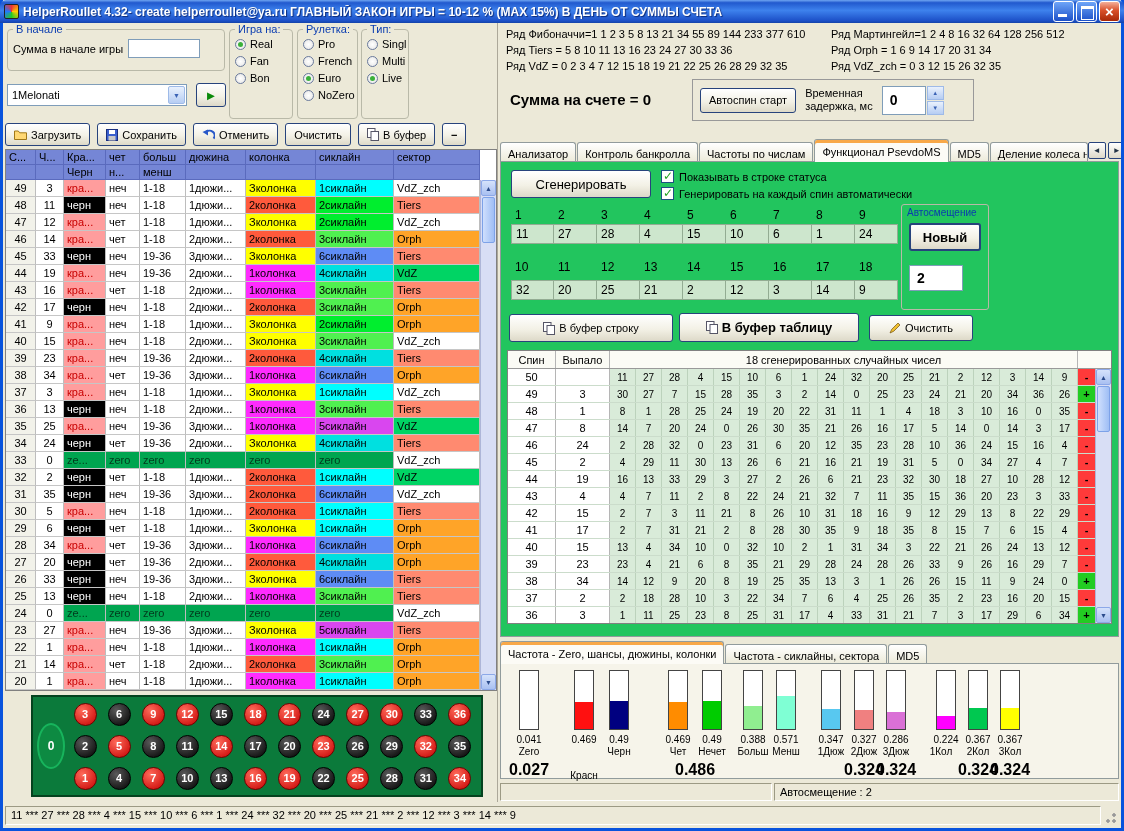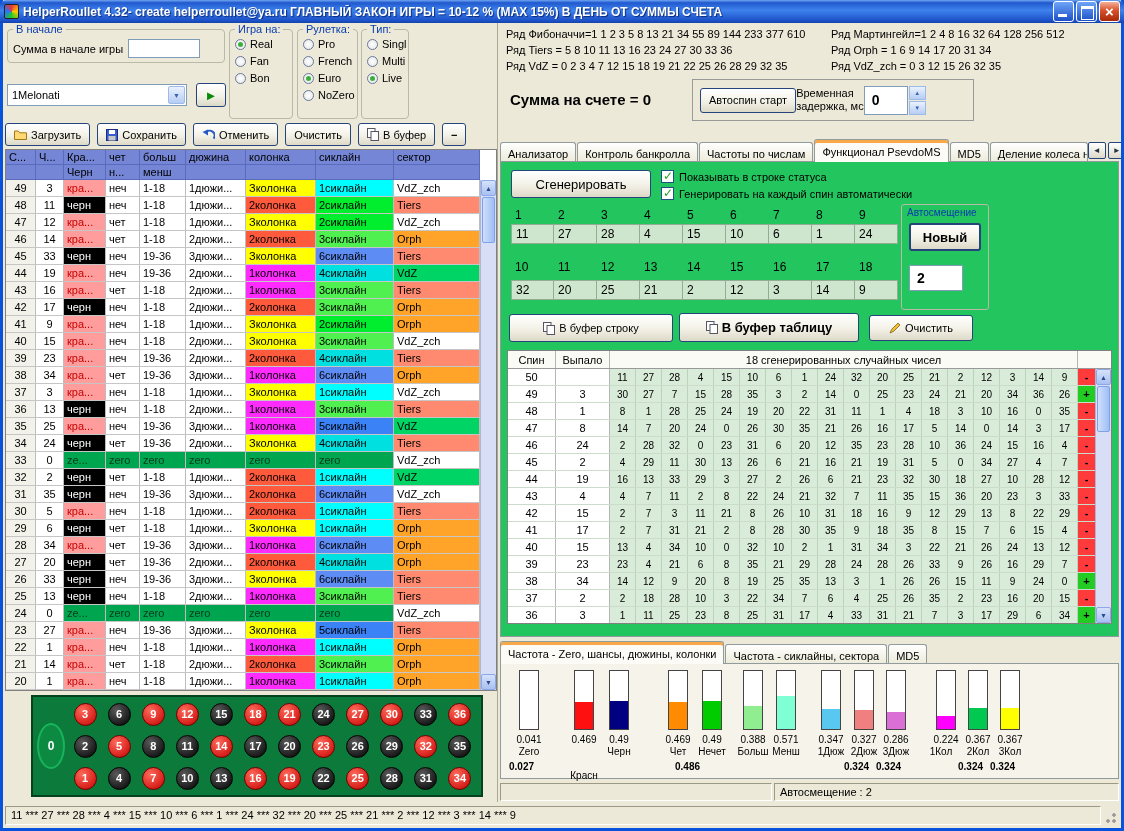--- a/index.html
+++ b/index.html
@@ -17,21 +17,21 @@
 .wb-close{background:linear-gradient(#F4B09A,#D8502A 45%,#A82808)}
 .wb-min::after{content:"";position:absolute;left:4px;bottom:4px;width:9px;height:3px;background:#fff}
 .wb-max::after{content:"";position:absolute;left:4px;top:4px;width:11px;height:10px;border:1px solid #fff;border-top:3px solid #fff}
 .wb-close::after{content:"×";position:absolute;left:0;right:0;top:0;bottom:2px;color:#fff;font-size:15px;font-weight:bold;text-align:center;line-height:19px}
 .content{position:absolute;top:23px;left:0;right:0;bottom:26px;overflow:hidden}
 .left-panel{position:absolute;top:0;left:0;width:494px;height:100%}
 .right-panel{position:absolute;top:0;left:494px;right:0;height:100%;border-left:1px solid #ACA899}
 
 .grp{position:absolute;border:1px solid #B9B9A8;border-radius:4px;background:transparent}
 .grp legend{color:#0A3CB0;padding:0 3px;margin-left:5px;font-size:11px}
-.start-grp{left:4px;top:0;width:218px;height:40px}
+.start-grp{left:4px;top:0;width:218px;height:48px}
 .sg-line{display:flex;align-items:center;gap:5px;padding:4px 5px}
 .txt{height:19px;border:1px solid #7F9DB9;background:#fff;font-size:11px;padding:0 3px;font-family:inherit}
 .start-input{width:72px}
 .grp-game{left:226px;top:0;width:64px;height:96px}
 .grp-roul{left:294px;top:0;width:60px;height:96px}
 .grp-type{left:358px;top:0;width:48px;height:96px}
 .radio-item{display:flex;align-items:center;gap:4px;padding:3px 2px 2px 5px;cursor:default}
 .radio{width:11px;height:11px;border:1px solid #6A7A9C;border-radius:50%;background:radial-gradient(#fff,#e4e4e4);position:relative;flex:none}
 .radio.sel::after{content:"";position:absolute;inset:2px;border-radius:50%;background:#3BB13B}
 .combo-row{position:absolute;left:4px;top:60px;display:flex;gap:9px;align-items:center}
@@ -55,21 +55,21 @@
 .kr{background:#FF9D9D;color:#C80000}
 .kb{background:#000;color:#fff}
 .z{background:#00A550;color:#00391C}
 .k1{background:#FF2BFF}
 .k2{background:#FF5A3C}
 .k3{background:#FFFF00}
 .s1{background:#00FFFF}
 .s2{background:#00EE2E}
 .s3{background:#50F050}
 .s4{background:#00E0E0}
-.s5{background:#3b82f6}
+.s5{background:#d946ef}
 .s6{background:#5E8CF5}
 .sect{background:#FF8A70}
 .seco{background:#FFA428}
 .secv{background:#00D464}
 .secw{background:#fff}
 
 .vscroll{position:absolute;right:0;width:16px;display:flex;flex-direction:column;background:#D8DEF5;border-left:1px solid #AEB6D8}
 .sb-btn{height:16px;background:linear-gradient(#D5E2FB,#A9C0F1);border:1px solid #8CA8E8;border-radius:2px;color:#2B4B8C;font-size:7px;display:flex;align-items:center;justify-content:center;flex:none}
 .sb-track{flex:1;position:relative}
 .sb-thumb{position:absolute;top:1px;left:1px;right:1px;height:46px;background:linear-gradient(90deg,#CFDFFD,#9FBEF5);border:1px solid #7DA2E8;border-radius:2px}
@@ -78,21 +78,21 @@
 .roul{position:absolute;left:28px;top:672px;width:452px;height:102px;background:#0B7A3B;border:2px solid #04421E;display:flex;align-items:center;padding:0 4px}
 .rz{width:28px;height:46px;border:2px solid #17B45C;border-radius:50%;display:flex;align-items:center;justify-content:center;color:#fff;font-weight:bold;font-size:12px;background:#0D8A42;flex:none;margin-right:3px}
 .rgrid{flex:1;display:grid;grid-template-columns:repeat(12,1fr);grid-auto-rows:32px;align-items:center;justify-items:center}
 .rn{width:23px;height:23px;border-radius:50%;display:flex;align-items:center;justify-content:center;color:#fff;font-weight:bold;font-size:11px}
 .rn.r{background:radial-gradient(circle at 35% 30%,#FF6A5A,#C40000);border:1px solid #6E0000}
 .rn.b{background:radial-gradient(circle at 35% 30%,#5A5A5A,#000);border:1px solid #000}
 
 .series{position:absolute;top:3px;left:8px;line-height:16px;white-space:nowrap}
 .series.s2c{left:333px}
 .acct-balance{position:absolute;left:12px;top:68px;font-size:15px;font-weight:bold}
-.acct-box{position:absolute;left:194px;top:56px;width:282px;height:42px;border:1px solid #999;display:flex;align-items:center;padding:0 7px}
+.acct-box{position:absolute;left:194px;top:56px;width:282px;height:42px;border:1px solid #999;display:flex;align-items:center;gap:9px;padding:0 7px}
 .autospin{height:25px}
 .delay-lbl{font-size:11px;line-height:13px}
 .spin-box{display:flex;height:29px}
 .spin-val{width:44px;border:1px solid #7F9DB9;background:#fff;display:flex;align-items:center;padding-left:7px;font-size:14px;font-weight:bold}
 .spin-btns{display:flex;flex-direction:column;width:17px;gap:1px;margin-left:1px}
 .spin-btns .sbt{flex:1;border:1px solid #9EBAE8;background:linear-gradient(#E9F1FD,#B6CDF3);font-size:6px;display:flex;align-items:center;justify-content:center;color:#3A62B4}
 .sbt.up::before{content:"▲"}.sbt.dn::before{content:"▼"}
 
 .tabstrip{position:absolute;left:2px;right:2px;height:23px;display:flex;align-items:flex-end}
 .ts-main{top:116px}
@@ -134,21 +134,21 @@
 .gt-sign{width:17px;display:flex;align-items:center;justify-content:center;font-weight:bold;flex:none}
 .sp{background:#22CC22}.sm{background:#FF3A3A}
 #gt-scroll{top:18px;bottom:0}
 
 .chart{position:absolute;top:640px;left:2px;right:2px;height:116px;border:1px solid #919B9C;background:#F6F4EA}
 .bar{position:absolute;top:6px;width:20px;height:60px;border:1px solid #444;background:#fff}
 .fill{position:absolute;left:0;right:0;bottom:0}
 .bval,.bname{position:absolute;width:44px;text-align:center;font-size:10px;white-space:nowrap}
 .bval{top:70px}
 .bname{top:82px}
-.bextra{position:absolute;top:97px;font-size:10px;font-weight:bold}
+.bextra{position:absolute;top:97px;font-size:16px;font-weight:bold}
 .rstatus{position:absolute;bottom:1px;left:2px;right:2px;height:18px;display:flex;gap:2px}
 .sunk{border:1px solid;border-color:#9C9A84 #FFF #FFF #9C9A84;background:#ECE9D8;display:flex;align-items:center;padding:0 5px;height:100%}
 .rs1{width:272px;flex:none}
 .rs2{flex:1}
 
 .statusbar{position:absolute;left:0;right:0;bottom:0;height:26px;background:#ECE9D8;display:flex;align-items:center;padding:3px 4px 3px 2px;gap:3px}
 .sb-cell{flex:1;height:19px}
 .grip{width:13px;height:13px;align-self:flex-end;background:
  radial-gradient(circle at 10px 3px,#999 1.5px,transparent 2px),
  radial-gradient(circle at 10px 9px,#999 1.5px,transparent 2px),

